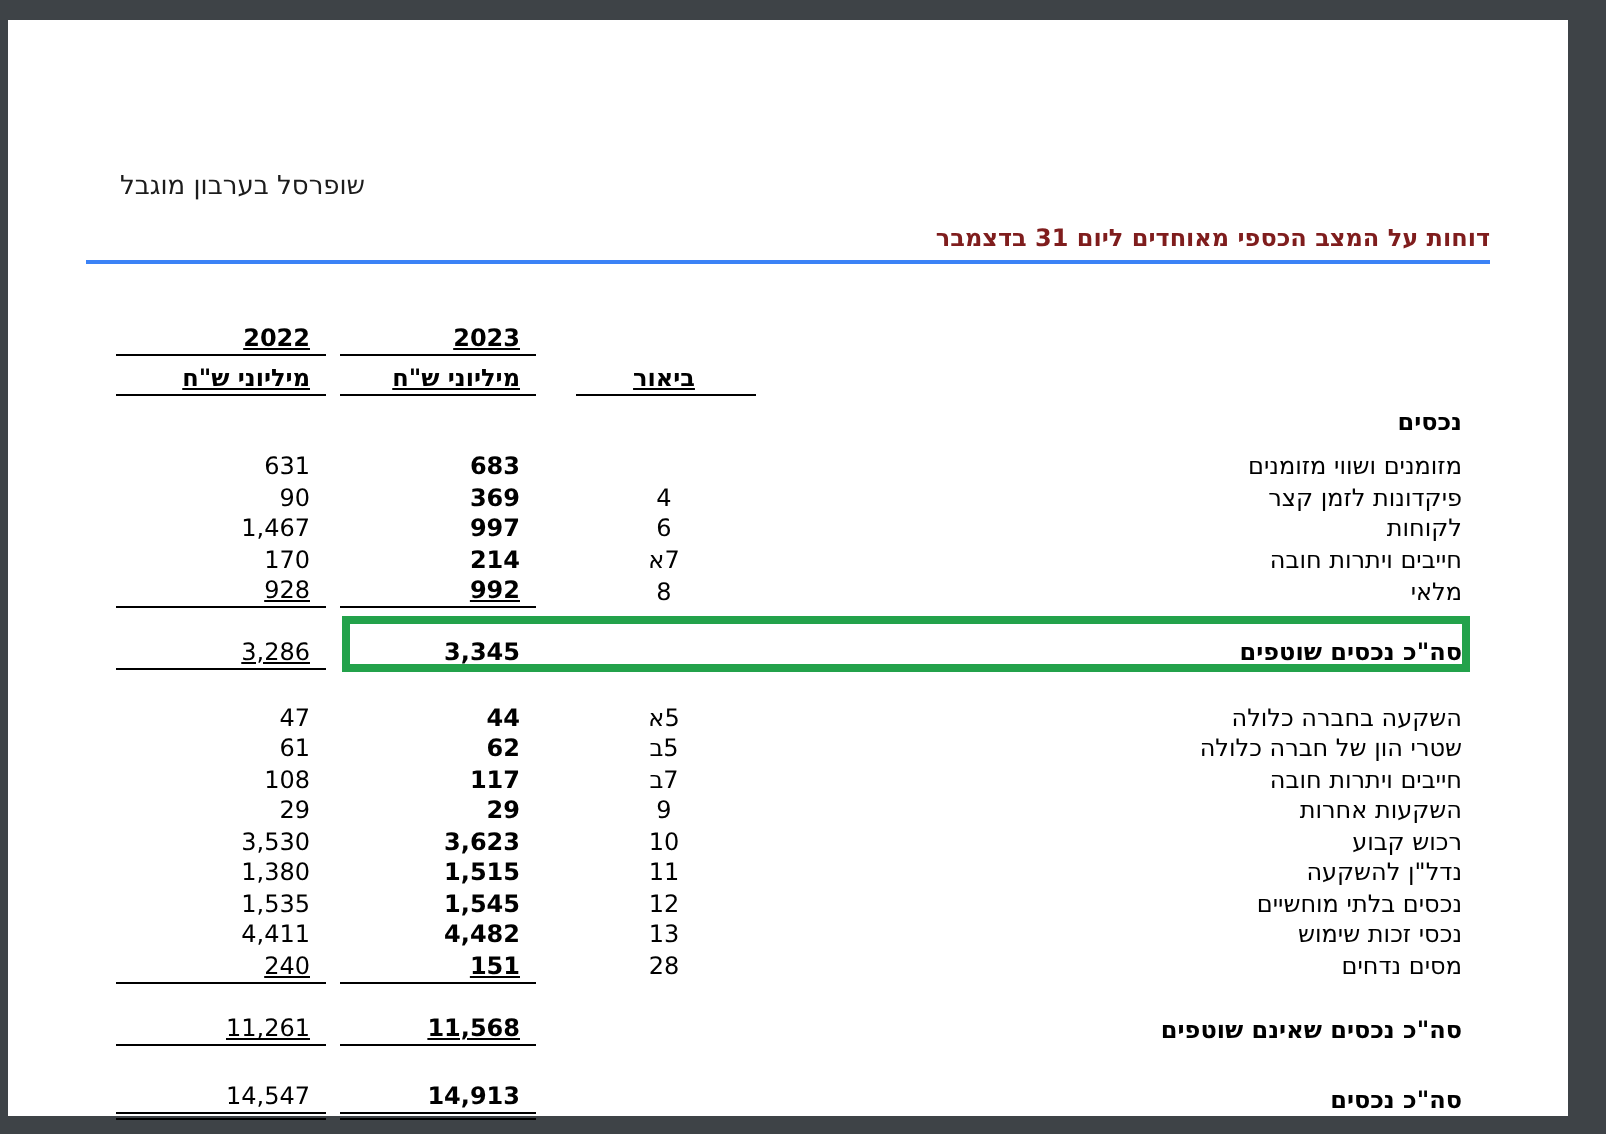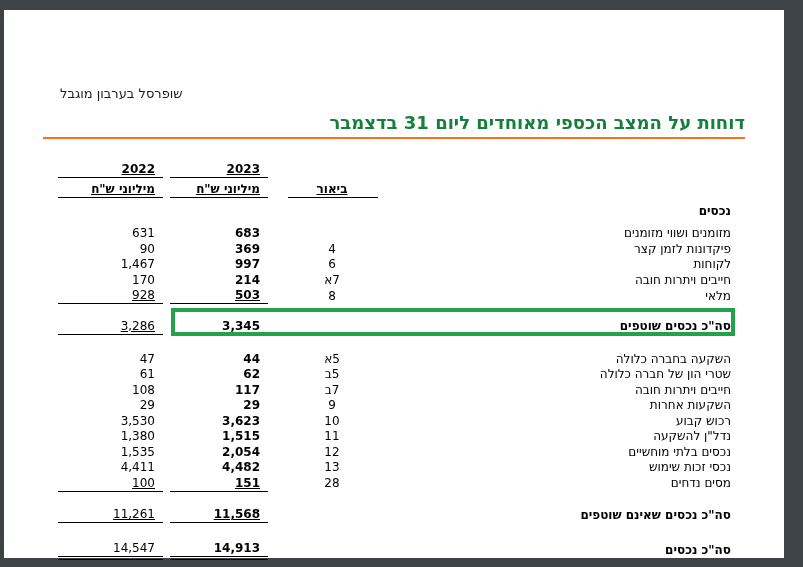--- a/index.html
+++ b/index.html
@@ -1,21 +1,21 @@
 <!DOCTYPE html>
 <html><head>
 <meta charset="utf-8">
 <style>
   html,body{margin:0;padding:0;}
   body{font-family:"DejaVu Sans",sans-serif;}
   .screen{position:relative;width:803px;height:567px;background:#3e4347;overflow:hidden;}
   .page{position:absolute;left:4px;top:10px;width:780px;height:548px;background:#ffffff;}
   .company{position:absolute;left:56px;top:76px;font-size:13px;color:#1c1c1c;direction:rtl;}
   .doc-title{position:absolute;left:39px;top:102px;width:702px;text-align:right;direction:rtl;
-             font-weight:bold;font-size:18px;color:#15803d;border-bottom:2px solid #f97316;padding-bottom:4px;}
+             font-weight:bold;font-size:12px;color:#7f1d1d;border-bottom:2px solid #3b82f6;padding-bottom:4px;}
   table.fin-table{position:absolute;left:54px;top:151px;border-collapse:collapse;table-layout:fixed;
              direction:rtl;font-size:12px;color:#000;width:687px;}
   col.c-lbl{width:367px;} col.c-note{width:90px;} col.c-g1{width:20px;}
   col.c-23{width:98px;} col.c-g2{width:7px;} col.c-22{width:105px;}
   td{padding:0;vertical-align:bottom;line-height:1.15;}
   .hr1 td{height:16px;} .hr2 td{height:19px;}
   .r td{height:15.5px;} .sec td{height:15px;} .tr-total td{height:16px;}
   .lbl{text-align:right;padding-right:14px;white-space:nowrap;}
   .note-c,.note-h{text-align:center;padding-right:2px;direction:rtl;white-space:nowrap;}
   .val{text-align:right;padding-right:8px;white-space:nowrap;}
@@ -101,21 +101,21 @@
             <td class="note-c">7א</td>
             <td></td>
             <td class="val b">214</td>
             <td></td>
             <td class="val">170</td>
           </tr>
           <tr class="r">
             <td class="lbl">מלאי</td>
             <td class="note-c">8</td>
             <td></td>
-            <td class="val b u">503</td>
+            <td class="val b u">992</td>
             <td></td>
             <td class="val u">928</td>
           </tr>
           <tr style="height: 14px;">
             <td colspan="6"></td>
           </tr>
           <tr class="tr-total">
             <td class="lbl b">סה"כ נכסים שוטפים</td>
             <td class="note-c"></td>
             <td></td>
@@ -171,39 +171,39 @@
             <td class="note-c">11</td>
             <td></td>
             <td class="val b">1,515</td>
             <td></td>
             <td class="val">1,380</td>
           </tr>
           <tr class="r">
             <td class="lbl">נכסים בלתי מוחשיים</td>
             <td class="note-c">12</td>
             <td></td>
-            <td class="val b">2,054</td>
+            <td class="val b">1,545</td>
             <td></td>
             <td class="val">1,535</td>
           </tr>
           <tr class="r">
             <td class="lbl">נכסי זכות שימוש</td>
             <td class="note-c">13</td>
             <td></td>
             <td class="val b">4,482</td>
             <td></td>
             <td class="val">4,411</td>
           </tr>
           <tr class="r">
             <td class="lbl">מסים נדחים</td>
             <td class="note-c">28</td>
             <td></td>
             <td class="val b u">151</td>
             <td></td>
-            <td class="val u">100</td>
+            <td class="val u">240</td>
           </tr>
           <tr style="height: 15px;">
             <td colspan="6"></td>
           </tr>
           <tr class="tr-total">
             <td class="lbl b">סה"כ נכסים שאינם שוטפים</td>
             <td class="note-c"></td>
             <td></td>
             <td class="val b u">11,568</td>
             <td></td>

